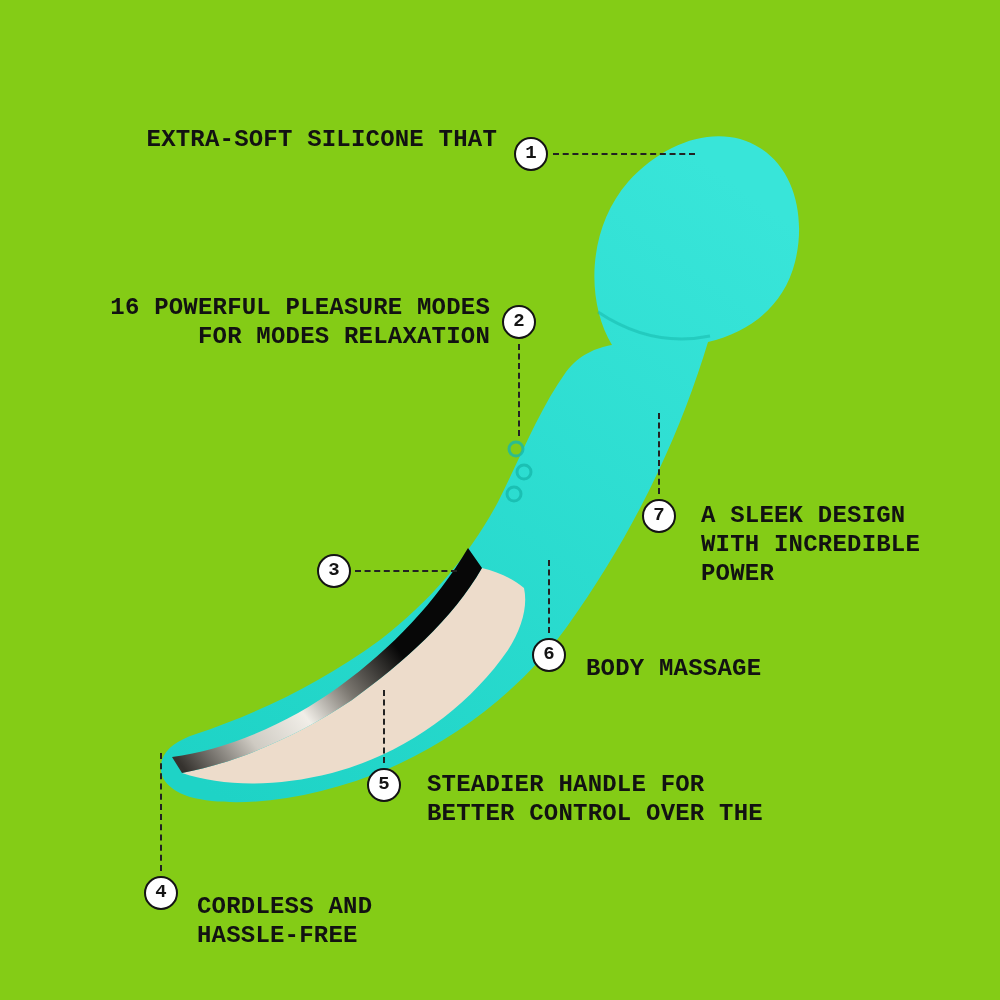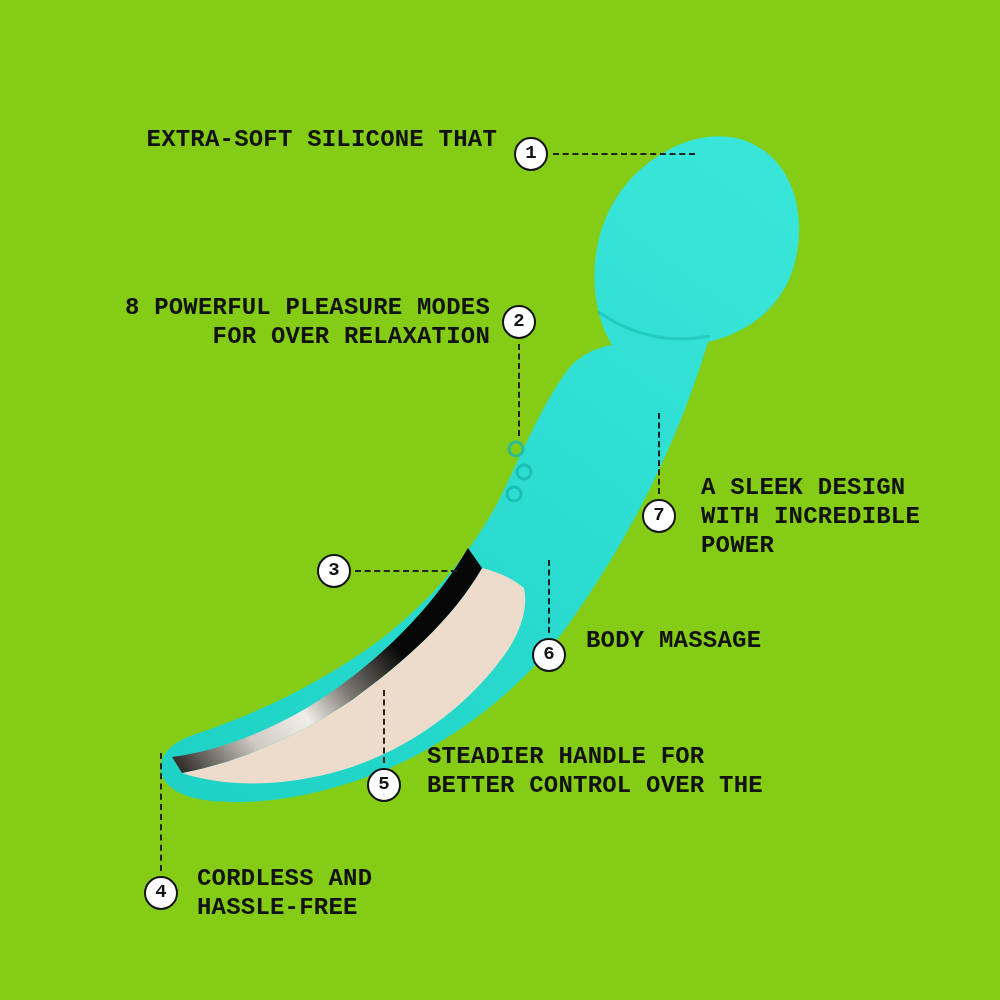--- a/index.html
+++ b/index.html
@@ -7,21 +7,21 @@
     position:relative; width:1000px; height:1000px; background:#84cc16;
     font-family:Liberation Mono, monospace; overflow:hidden;
   }
   .wand { position:absolute; left:0; top:0; width:1000px; height:1000px; }
 
   .label {
     position:absolute; font-weight:bold; font-size:24px; line-height:29px;
     color:#121212; letter-spacing:0.2px; white-space:nowrap;
   }
   .label.right { text-align:right; }
-  .label.left  { text-align:left; }
+  .label.left  { text-align:left;margin-top:28px; }
 
   .num {
     position:absolute; width:34px; height:34px; box-sizing:border-box;
     border:2.5px solid #141414; border-radius:50%; background:#ffffff;
     font-weight:bold; font-size:19px; line-height:29px; text-align:center; color:#141414;
   }
 
   .dash { position:absolute; }
   .dash.h { border-top:2px dashed #222222; height:0; }
   .dash.v { border-left:2px dashed #222222; width:0; }
@@ -119,22 +119,22 @@
     </g>
   </svg>
 
   <div class="label right c1t">
     <div>EXTRA-SOFT SILICONE THAT</div>
   </div>
   <div class="num c1n">1</div>
   <div class="dash h c1l"></div>
 
   <div class="label right c2t">
-    <div>8 POWERFUL PLEASURE MODES</div>
-    <div>FOR OVER RELAXATION</div>
+    <div>16 POWERFUL PLEASURE MODES</div>
+    <div>FOR MODES RELAXATION</div>
   </div>
   <div class="num c2n">2</div>
   <div class="dash v c2l"></div>
 
   <div class="num c3n">3</div>
   <div class="dash h c3l"></div>
 
   <div class="label left c4t">
     <div>CORDLESS AND</div>
     <div>HASSLE-FREE</div>

